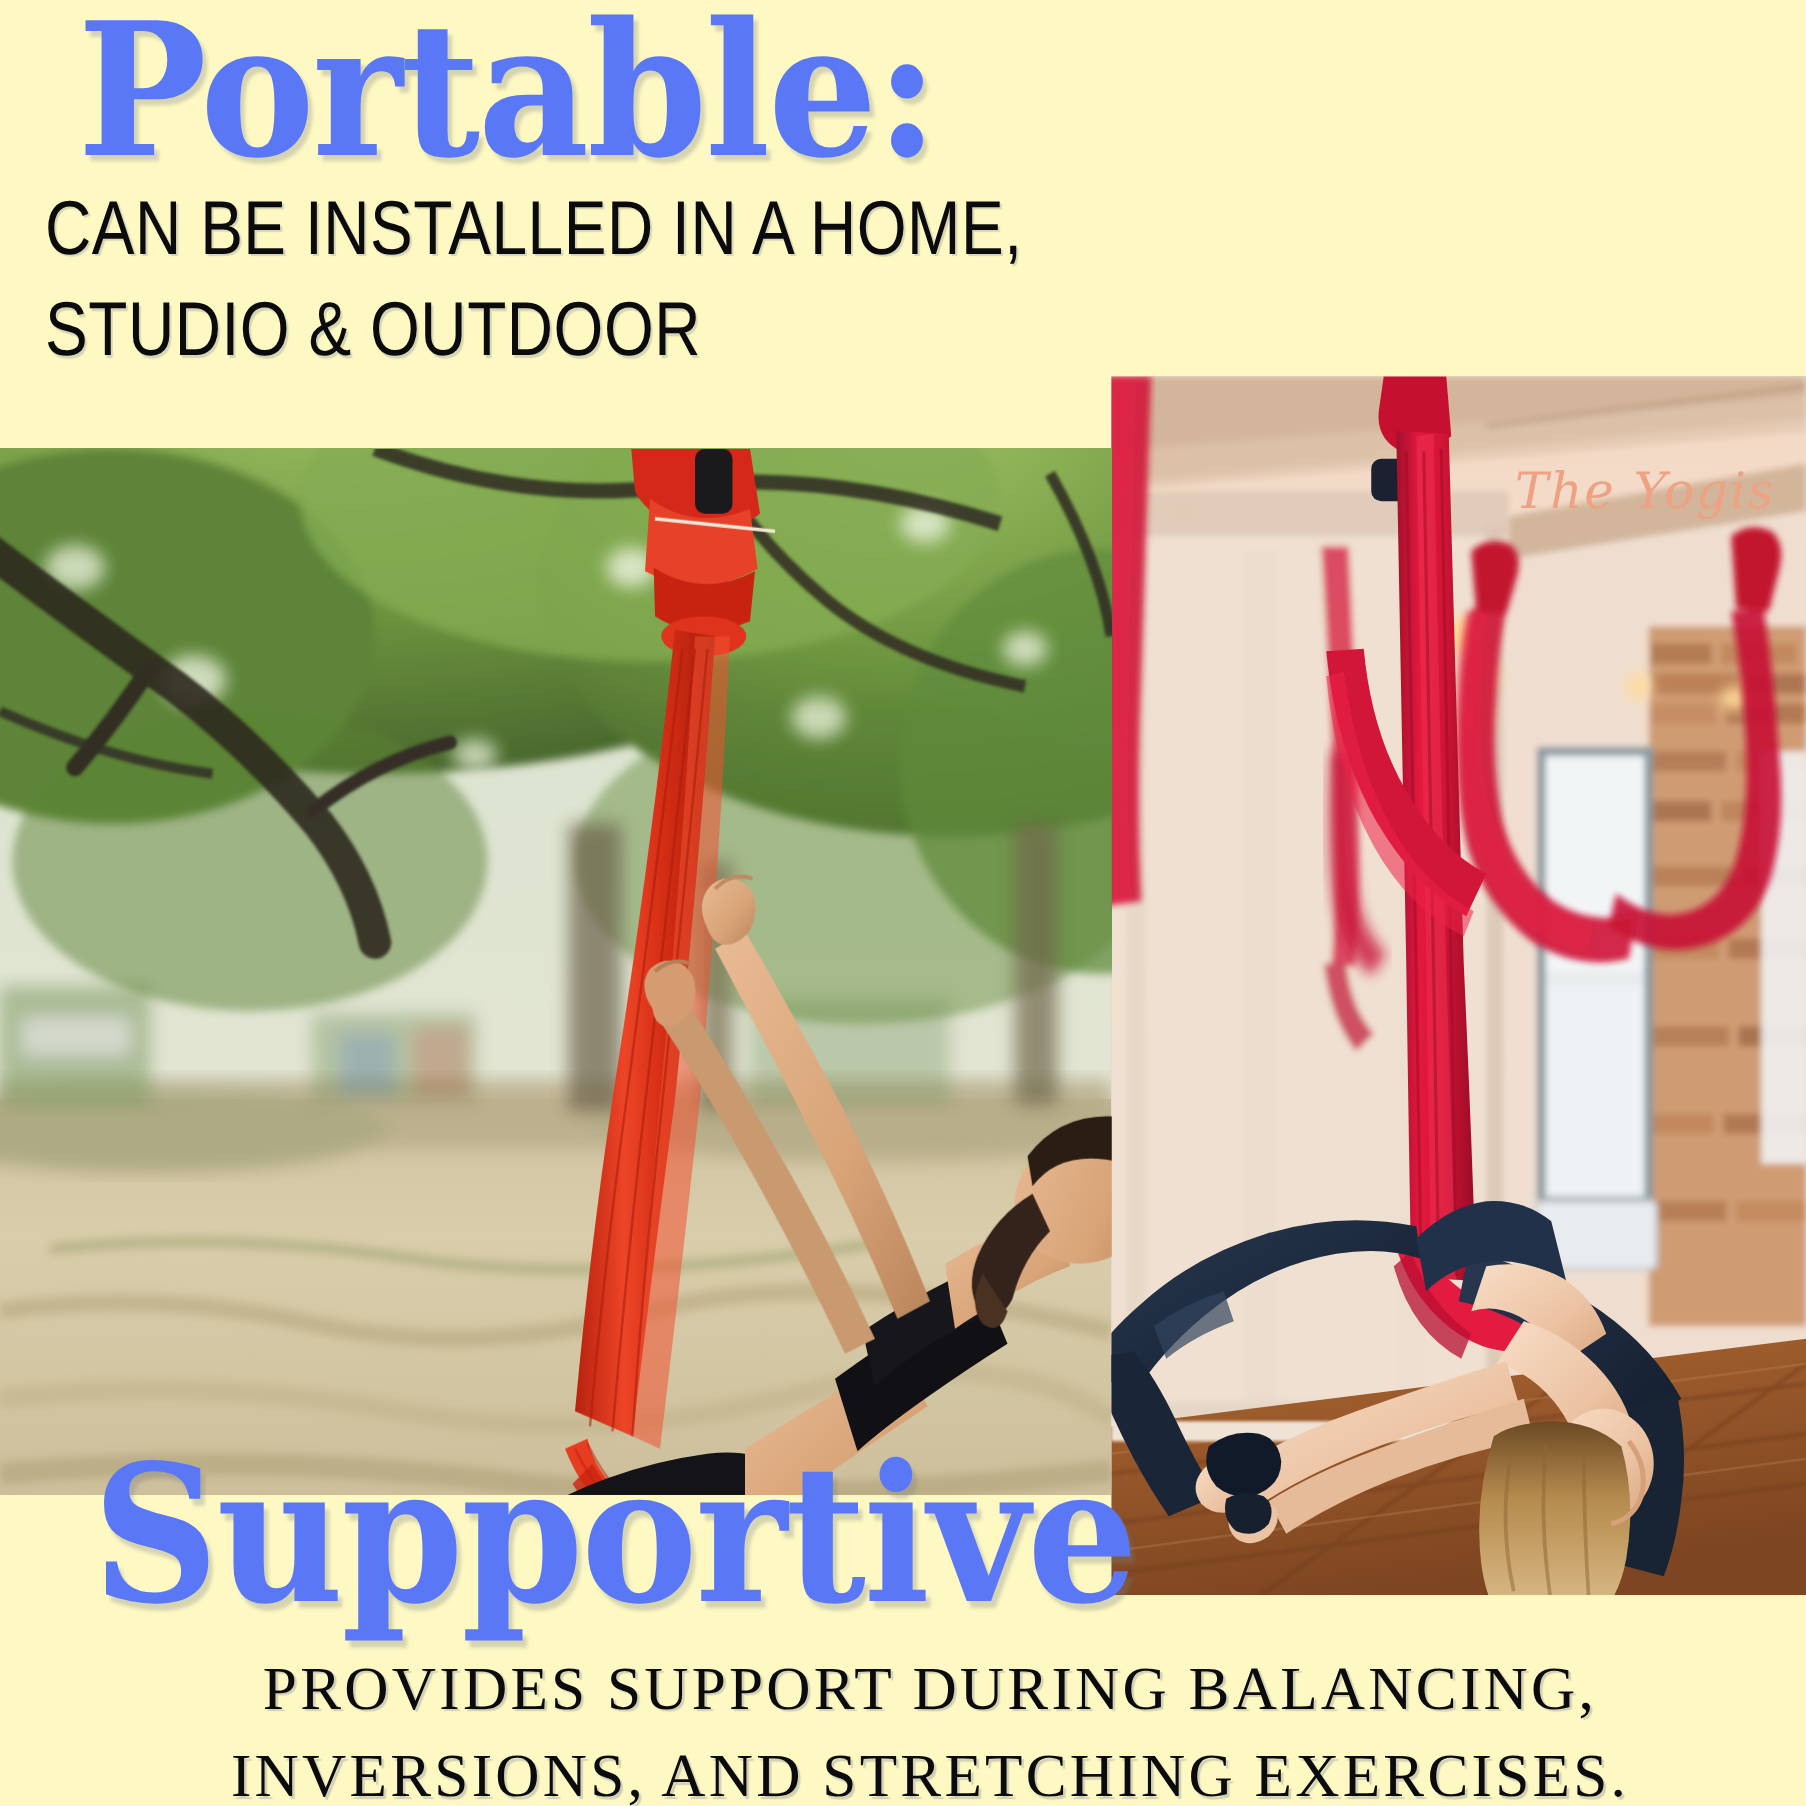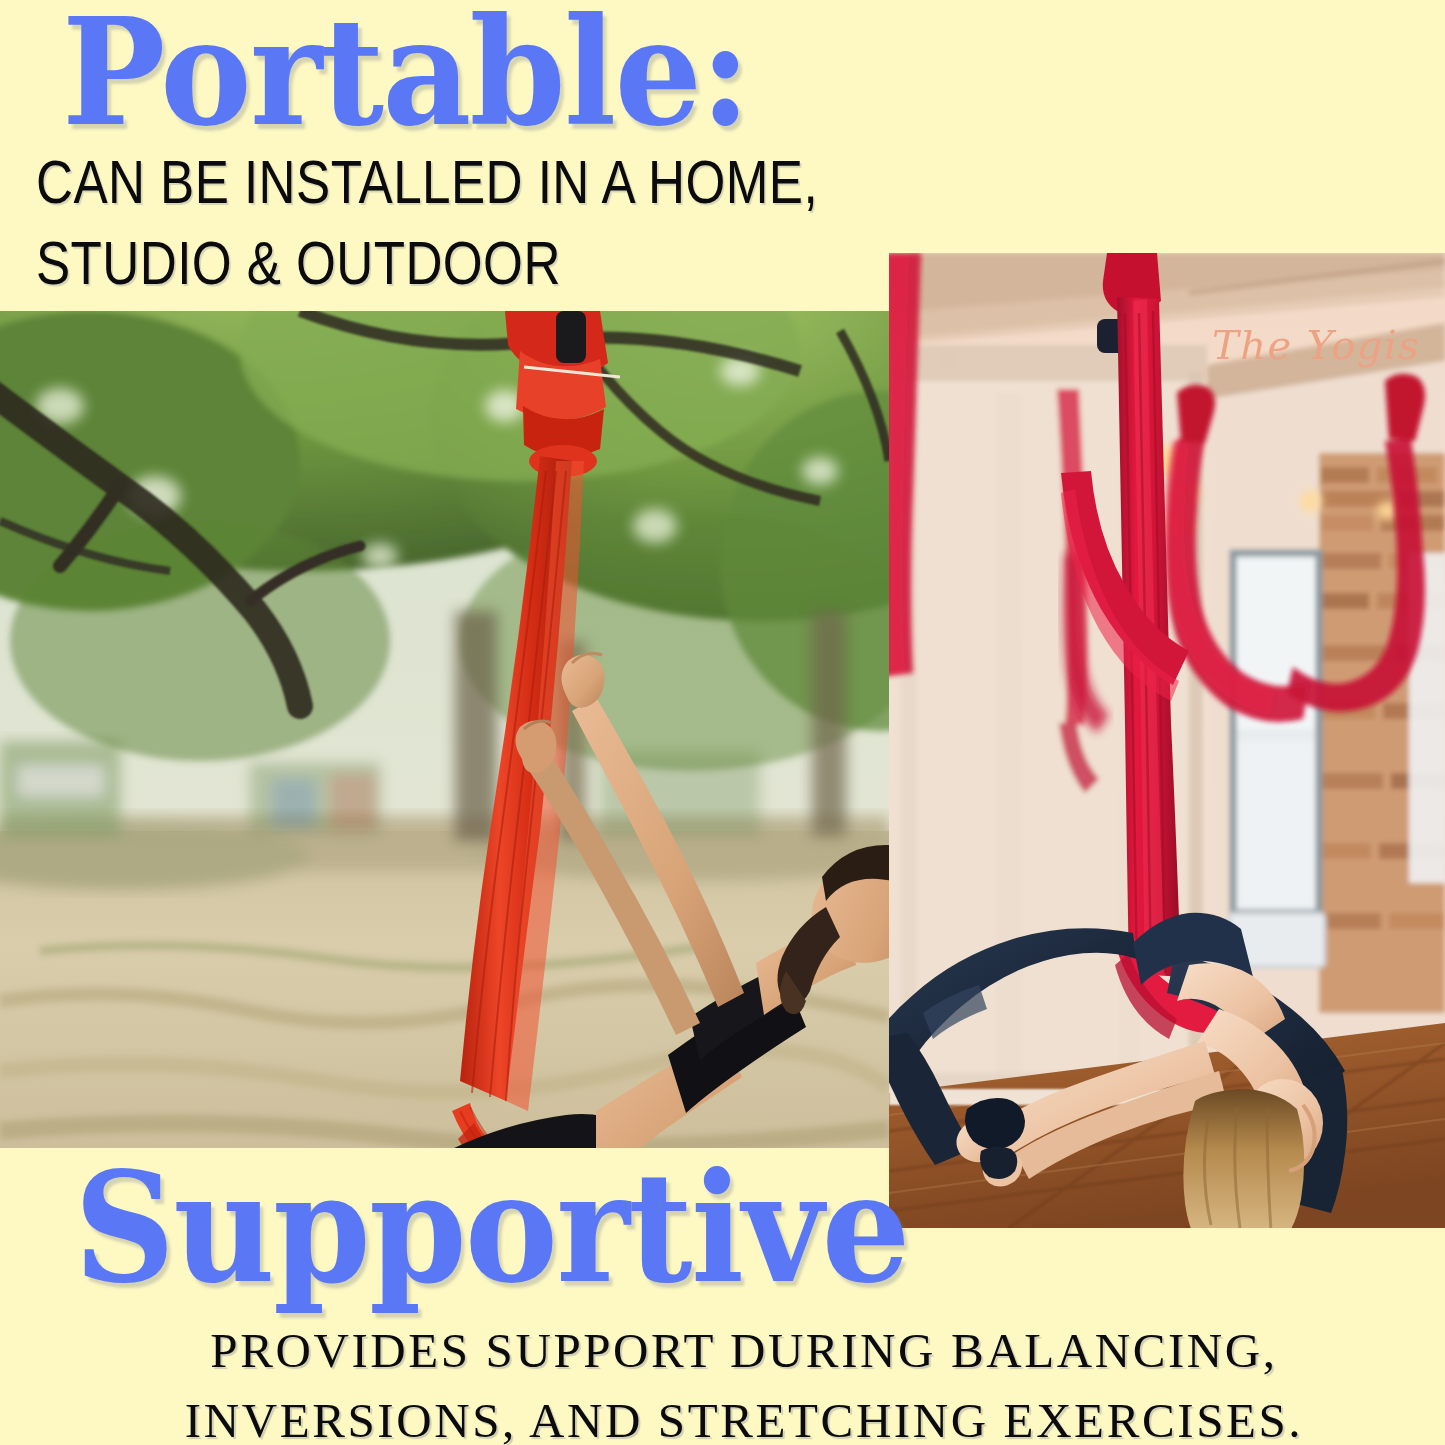--- a/index.html
+++ b/index.html
@@ -64,21 +64,21 @@
     font-weight:400;
     font-size:49px;
     line-height:1.42;
     letter-spacing:2.6px;
     color:#0b0b0d;
     text-shadow:2px 2px 1px rgba(150,155,163,.45);
   }
   .caption-bottom .line{display:block;white-space:nowrap;padding-left:43px;}
 
   
-  .photo{position:absolute;overflow:hidden;background:#ccc;}
+  .photo{position:absolute;overflow:hidden;background:#ccc;margin-top:48px;}
   #photo-outdoor{left:0;top:311px;width:889px;height:837px;}
   #photo-studio{left:889px;top:253px;width:556px;height:975px;}
   .photo svg{display:block;width:100%;height:100%;}
 
   
   .watermark{
     position:absolute;
     left:1212px; top:322px;
     font-family:"DejaVu Serif","Liberation Serif",serif;
     font-style:italic;

